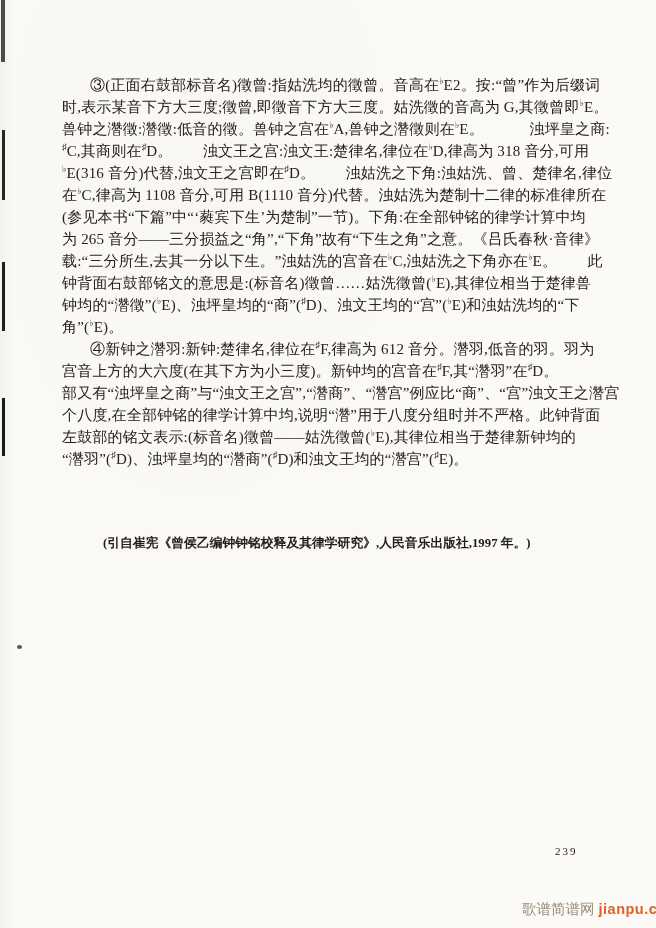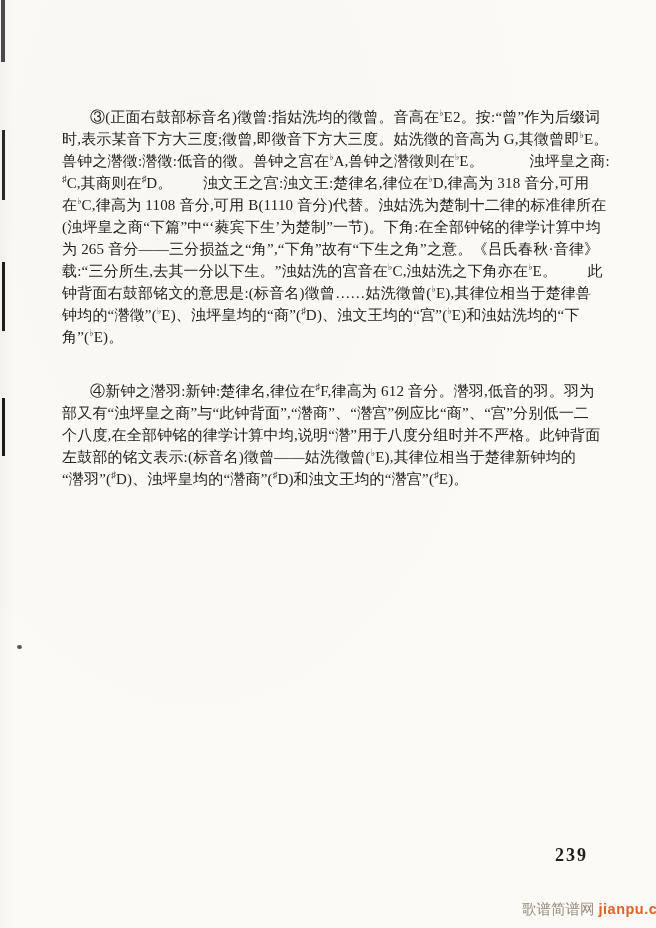--- a/index.html
+++ b/index.html
@@ -22,43 +22,43 @@
     width: 566px;
   }
   .line {
     display: block;
     height: 22px;
     line-height: 22px;
     font-size: 15px;
     white-space: pre;
     letter-spacing: 0.2px;
   }
-  .ind { text-indent: 28px; margin-top: 32px; }
+  .ind { text-indent: 28px; }
   sup.acc {
     font-size: 62%;
     vertical-align: super;
     line-height: 0;
     letter-spacing: 0;
   }
   .citation {
     position: absolute;
     left: 103px;
     top: 533px;
     font-size: 12.8px;
     font-weight: bold;
     line-height: 20px;
     white-space: pre;
     color: #221e19;
   }
   .page-number {
     position: absolute;
     left: 555px;
     top: 845px;
-    font-size: 18px;
-    font-weight: bold;
+    font-size: 11px;
+    font-weight: normal;
     letter-spacing: 2px;
     color: #211d18;
     text-align: right;
   }
   .watermark {
     position: absolute;
     left: 522px;
     top: 900px;
     font-size: 14.5px;
     white-space: pre;
@@ -82,32 +82,35 @@
   <div class="artifact bar-b"></div>
   <div class="artifact bar-c"></div>
   <div class="artifact bar-d"></div>
   <div class="artifact speck"></div>
 
   <div class="text-block">
     <div class="line cjk ind">③(正面右鼓部标音名)徵曾:指姑洗均的徵曾。音高在<sup class="acc">♭</sup>E2。按:“曾”作为后缀词</div>
     <div class="line cjk">时,表示某音下方大三度;徵曾,即徵音下方大三度。姑洗徵的音高为 G,其徵曾即<sup class="acc">♭</sup>E。</div>
     <div class="line cjk">兽钟之濳徵:濳徵:低音的徵。兽钟之宫在<sup class="acc">♭</sup>A,兽钟之濳徵则在<sup class="acc">♭</sup>E。　　　浊坪皇之商:</div>
     <div class="line cjk"><sup class="acc">♯</sup>C,其商则在<sup class="acc">♯</sup>D。　　浊文王之宫:浊文王:楚律名,律位在<sup class="acc">♭</sup>D,律高为 318 音分,可用</div>
+    <div class="line cjk"><sup class="acc">♭</sup>E(316 音分)代替,浊文王之宫即在<sup class="acc">♯</sup>D。　　浊姑洗之下角:浊姑洗、曾、楚律名,律位</div>
     <div class="line cjk">在<sup class="acc">♭</sup>C,律高为 1108 音分,可用 B(1110 音分)代替。浊姑洗为楚制十二律的标准律所在</div>
-    <div class="line cjk">(浊坪皇之商“下篇”中“‘蕤宾下生’为楚制”一节)。下角:在全部钟铭的律学计算中均</div>
+    <div class="line cjk">(参见本书“下篇”中“‘蕤宾下生’为楚制”一节)。下角:在全部钟铭的律学计算中均</div>
     <div class="line cjk">为 265 音分——三分损益之“角”,“下角”故有“下生之角”之意。《吕氏春秋·音律》</div>
     <div class="line cjk">载:“三分所生,去其一分以下生。”浊姑洗的宫音在<sup class="acc">♭</sup>C,浊姑洗之下角亦在<sup class="acc">♭</sup>E。　　此</div>
     <div class="line cjk">钟背面右鼓部铭文的意思是:(标音名)徵曾……姑洗徵曾(<sup class="acc">♭</sup>E),其律位相当于楚律兽</div>
     <div class="line cjk">钟均的“濳徵”(<sup class="acc">♭</sup>E)、浊坪皇均的“商”(<sup class="acc">♯</sup>D)、浊文王均的“宫”(<sup class="acc">♭</sup>E)和浊姑洗均的“下</div>
     <div class="line cjk">角”(<sup class="acc">♭</sup>E)。</div>
     <div class="line cjk ind">④新钟之濳羽:新钟:楚律名,律位在<sup class="acc">♯</sup>F,律高为 612 音分。濳羽,低音的羽。羽为</div>
-    <div class="line cjk">部又有“浊坪皇之商”与“此钟背面”,“濳商”、“濳宫”例应比“商”、“宫”分别低一二</div>
+    <div class="line cjk">宫音上方的大六度(在其下方为小三度)。新钟均的宫音在<sup class="acc">♯</sup>F,其“濳羽”在<sup class="acc">♯</sup>D。</div>
+    <div class="line cjk">部又有“浊坪皇之商”与“浊文王之宫”,“濳商”、“濳宫”例应比“商”、“宫”浊文王之濳宫</div>
     <div class="line cjk">个八度,在全部钟铭的律学计算中均,说明“濳”用于八度分组时并不严格。此钟背面</div>
     <div class="line cjk">左鼓部的铭文表示:(标音名)徵曾——姑洗徵曾(<sup class="acc">♭</sup>E),其律位相当于楚律新钟均的</div>
     <div class="line cjk">“濳羽”(<sup class="acc">♯</sup>D)、浊坪皇均的“濳商”(<sup class="acc">♯</sup>D)和浊文王均的“濳宫”(<sup class="acc">♯</sup>E)。</div>
   </div>
 
+  <div class="citation cjk">(引自崔宪《曾侯乙编钟钟铭校释及其律学研究》,人民音乐出版社,1997 年。)</div>
 
   <div class="page-number">239</div>
 
   <div class="watermark"><span class="wm-site" style="color: rgb(154, 139, 124);">歌谱简谱网</span><span> </span><span class="wm-domain" style="color: rgb(226, 97, 43);">jianpu.cn</span></div>
 
 </div>
 
 </body></html>

